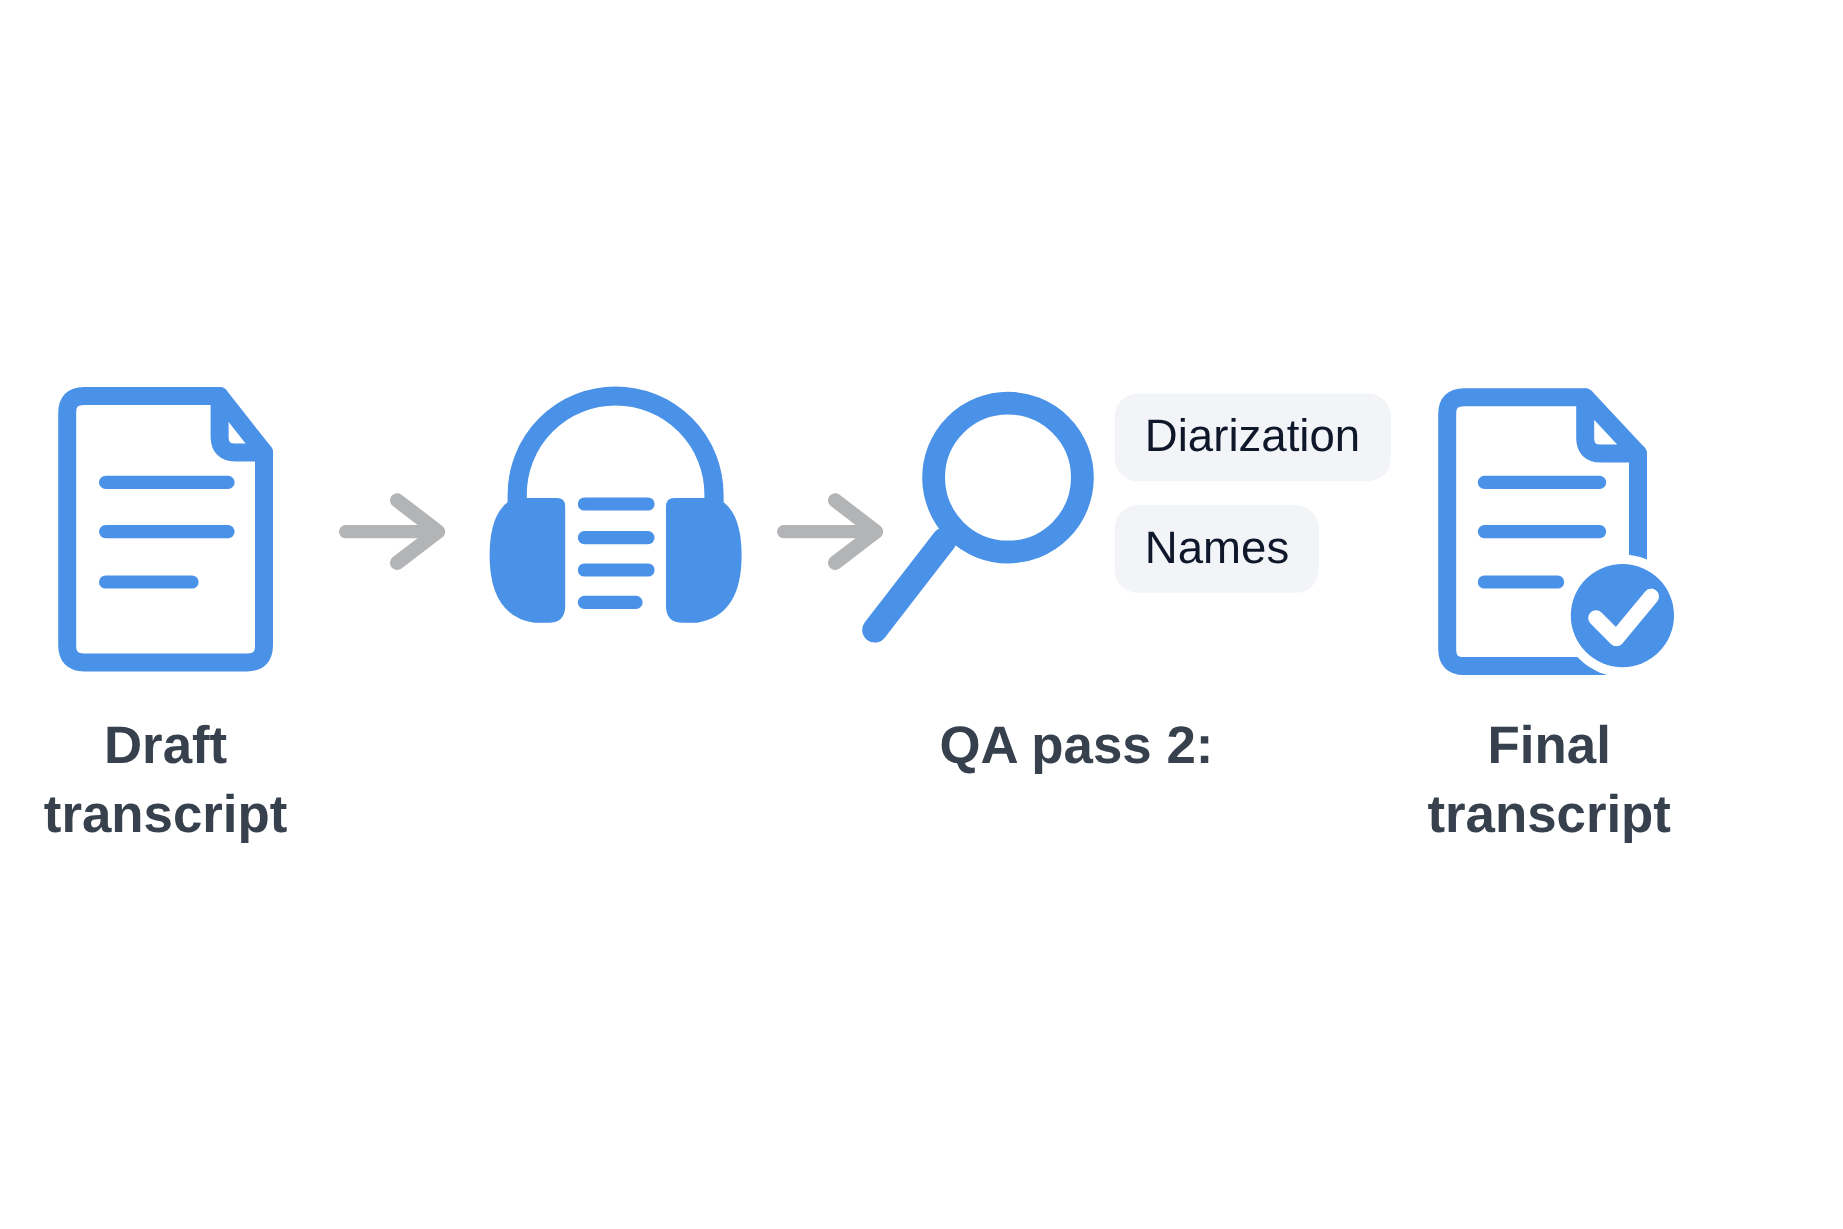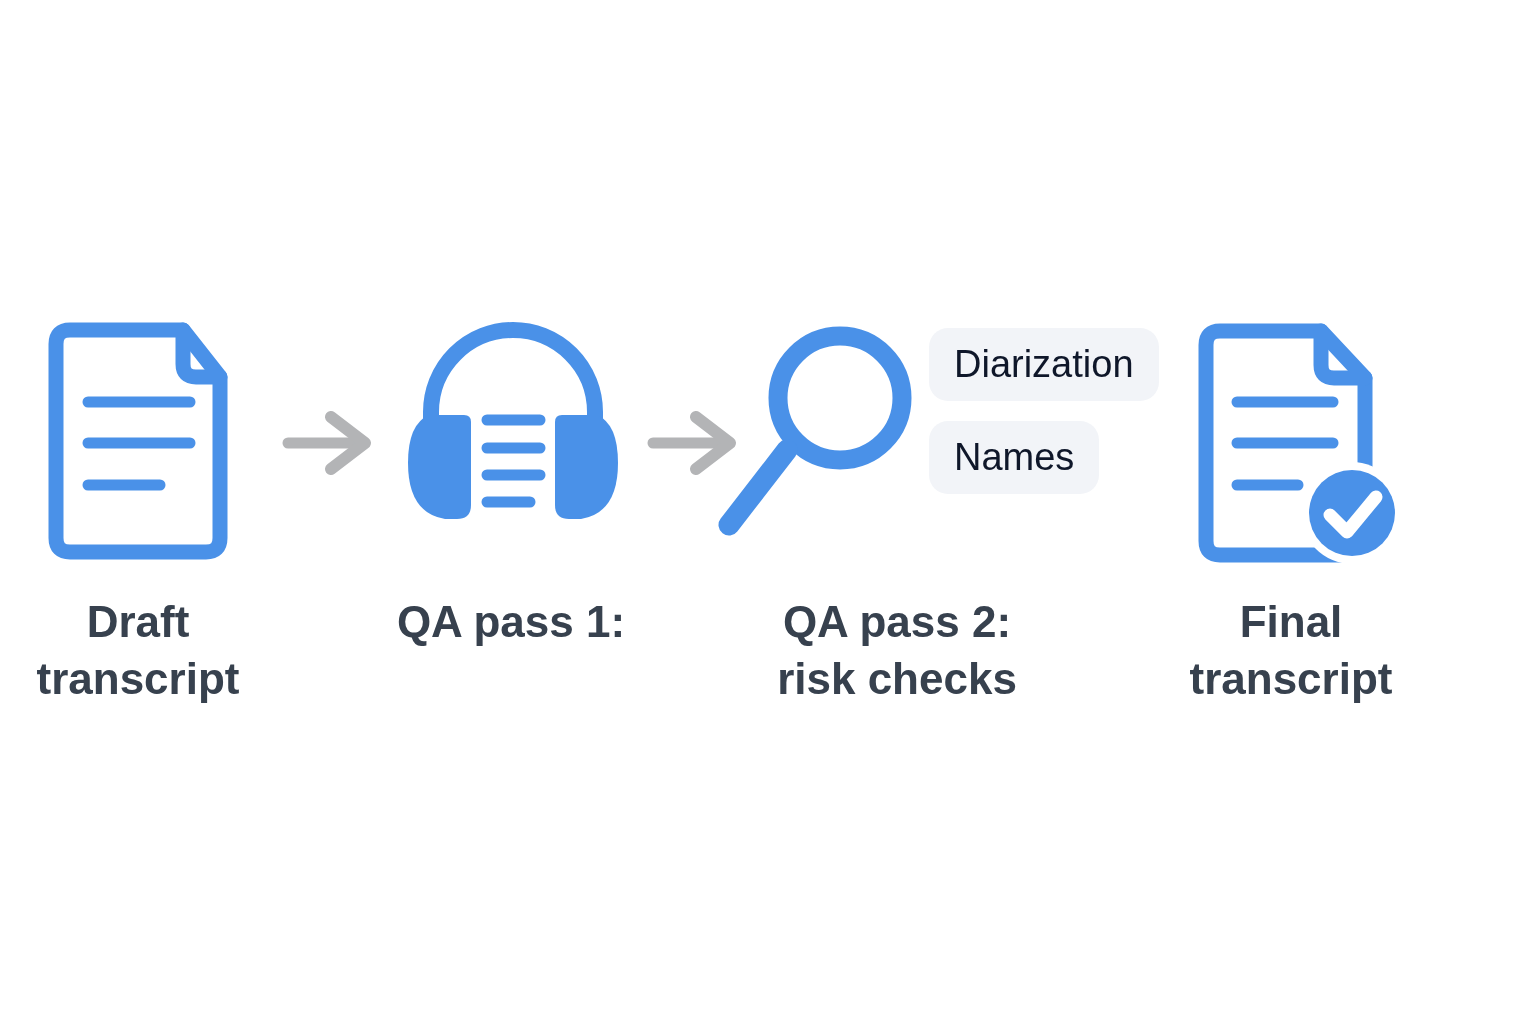--- a/index.html
+++ b/index.html
@@ -113,26 +113,24 @@
     <circle cx="157" cy="193" r="43" fill="#4a91e8"></circle>
     <polyline points="135,195 152,212 181,177" fill="none" stroke="#ffffff" stroke-width="13" stroke-linecap="round" stroke-linejoin="round"></polyline>
   </svg>
 
   <div class="stage-label" style="left:-162px;">
     <div>Draft</div>
     <div>transcript</div>
   </div>
 
   <div class="stage-label" style="left:211px;">
-    <div>QA pass 1:</div>
   </div>
 
   <div class="stage-label" style="left:597px;">
     <div>QA pass 2:</div>
-    <div>risk checks</div>
   </div>
 
   <div class="stage-label" style="left:991px;">
     <div>Final</div>
     <div>transcript</div>
   </div>
 
 </div>
 
 </body></html>

